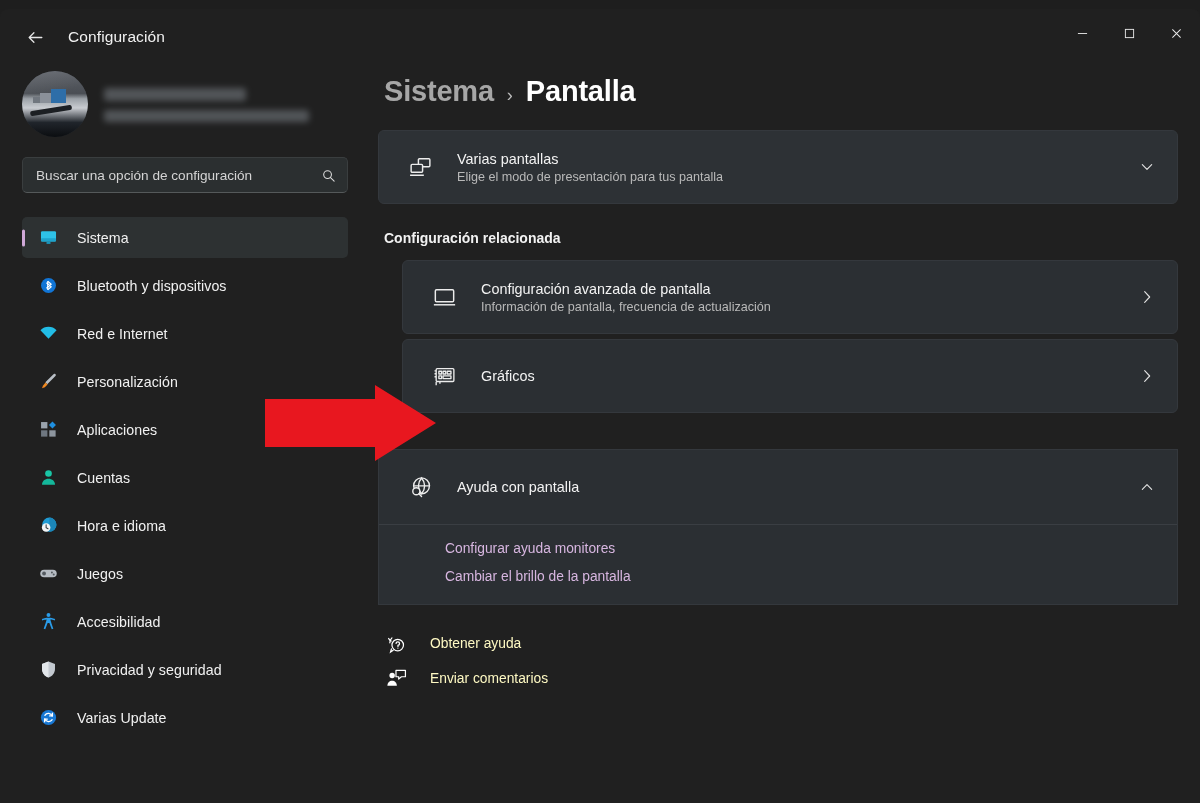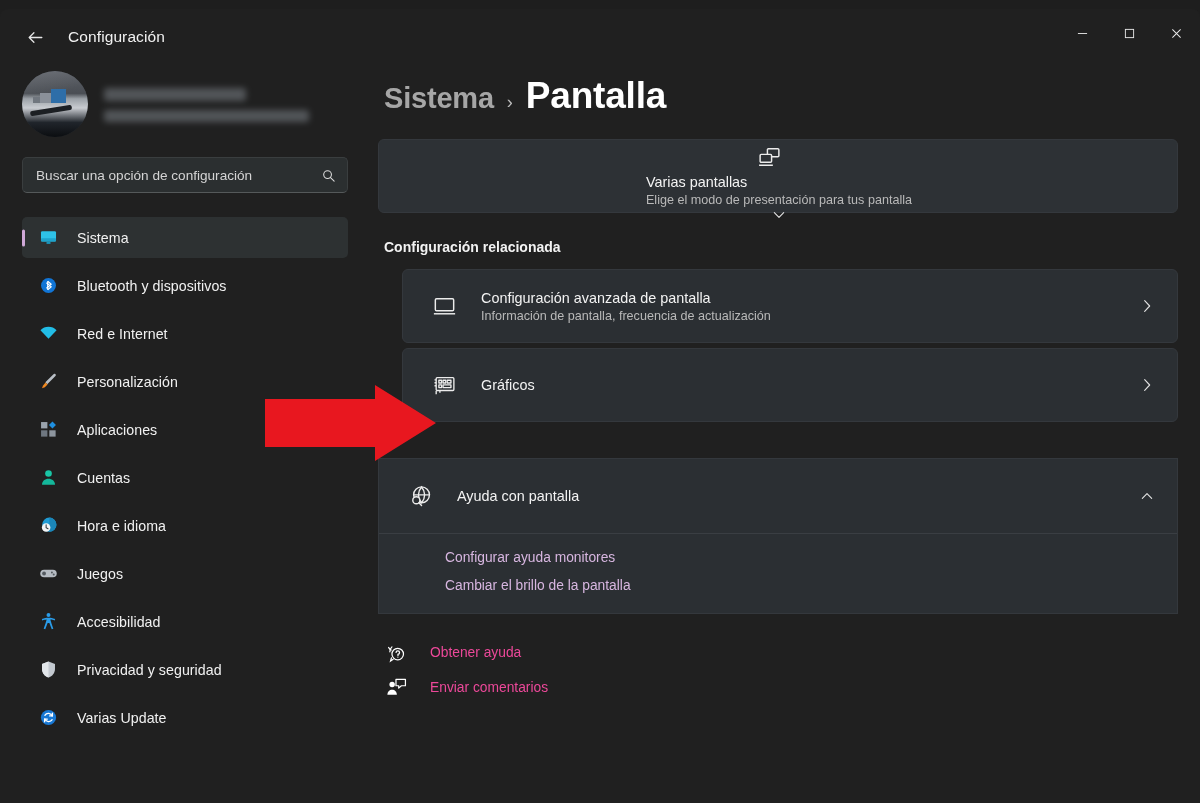--- a/index.html
+++ b/index.html
@@ -168,32 +168,32 @@
     position: relative;
   }
   .breadcrumb {
     display: flex;
     align-items: baseline;
     gap: 13px;
     padding: 10px 0 22px 6px;
   }
   .crumb-parent { font-size: 29px; color: #a6a6a6; font-weight: 600; letter-spacing: -.2px; }
   .crumb-sep { font-size: 18px; color: #bdbdbd; }
-  .crumb-current { font-size: 37px; color: #ffffff; font-weight: 600; letter-spacing: -.2px; }
+  .crumb-current { font-size: 29px; color: #ffffff; font-weight: 600; letter-spacing: -.2px; }
 
   .card {
     background: #2b2f33;
     border: 1px solid #34383d;
     border-radius: 6px;
     display: flex;
     align-items: center;
     padding: 0 22px 0 24px;
     position: relative;
   }
-  .card.primary { background: #2d3135; flex-direction: column; }
+  .card.primary { background: #2d3135; }
   .card.row-tall { height: 74px; }
   .card-icon {
     width: 34px; flex: 0 0 34px;
     display: flex; align-items: center; justify-content: center;
     color: #ececec;
     margin-right: 20px;
   }
   .card-icon svg { width: 25px; height: 25px; }
   .card-text { flex: 1; display: flex; flex-direction: column; gap: 3px; }
   .card-title { font-size: 14.4px; color: #f3f3f3; }
@@ -247,21 +247,21 @@
     align-items: center;
     gap: 22px;
     text-decoration: none;
   }
   .footer-link .f-icon {
     width: 24px; flex: 0 0 24px;
     display: flex; align-items: center; justify-content: center;
     color: #ffffff;
   }
   .footer-link .f-icon svg { width: 21px; height: 21px; }
-  .footer-link .f-label { font-size: 13.8px; color: #ec4899; }
+  .footer-link .f-label { font-size: 13.8px; color: #fef9c3; }
 
   
   .red-arrow {
     position: absolute;
     left: 263px; top: 374px;
     width: 175px; height: 80px;
     pointer-events: none;
     z-index: 40;
   }
 </style>

